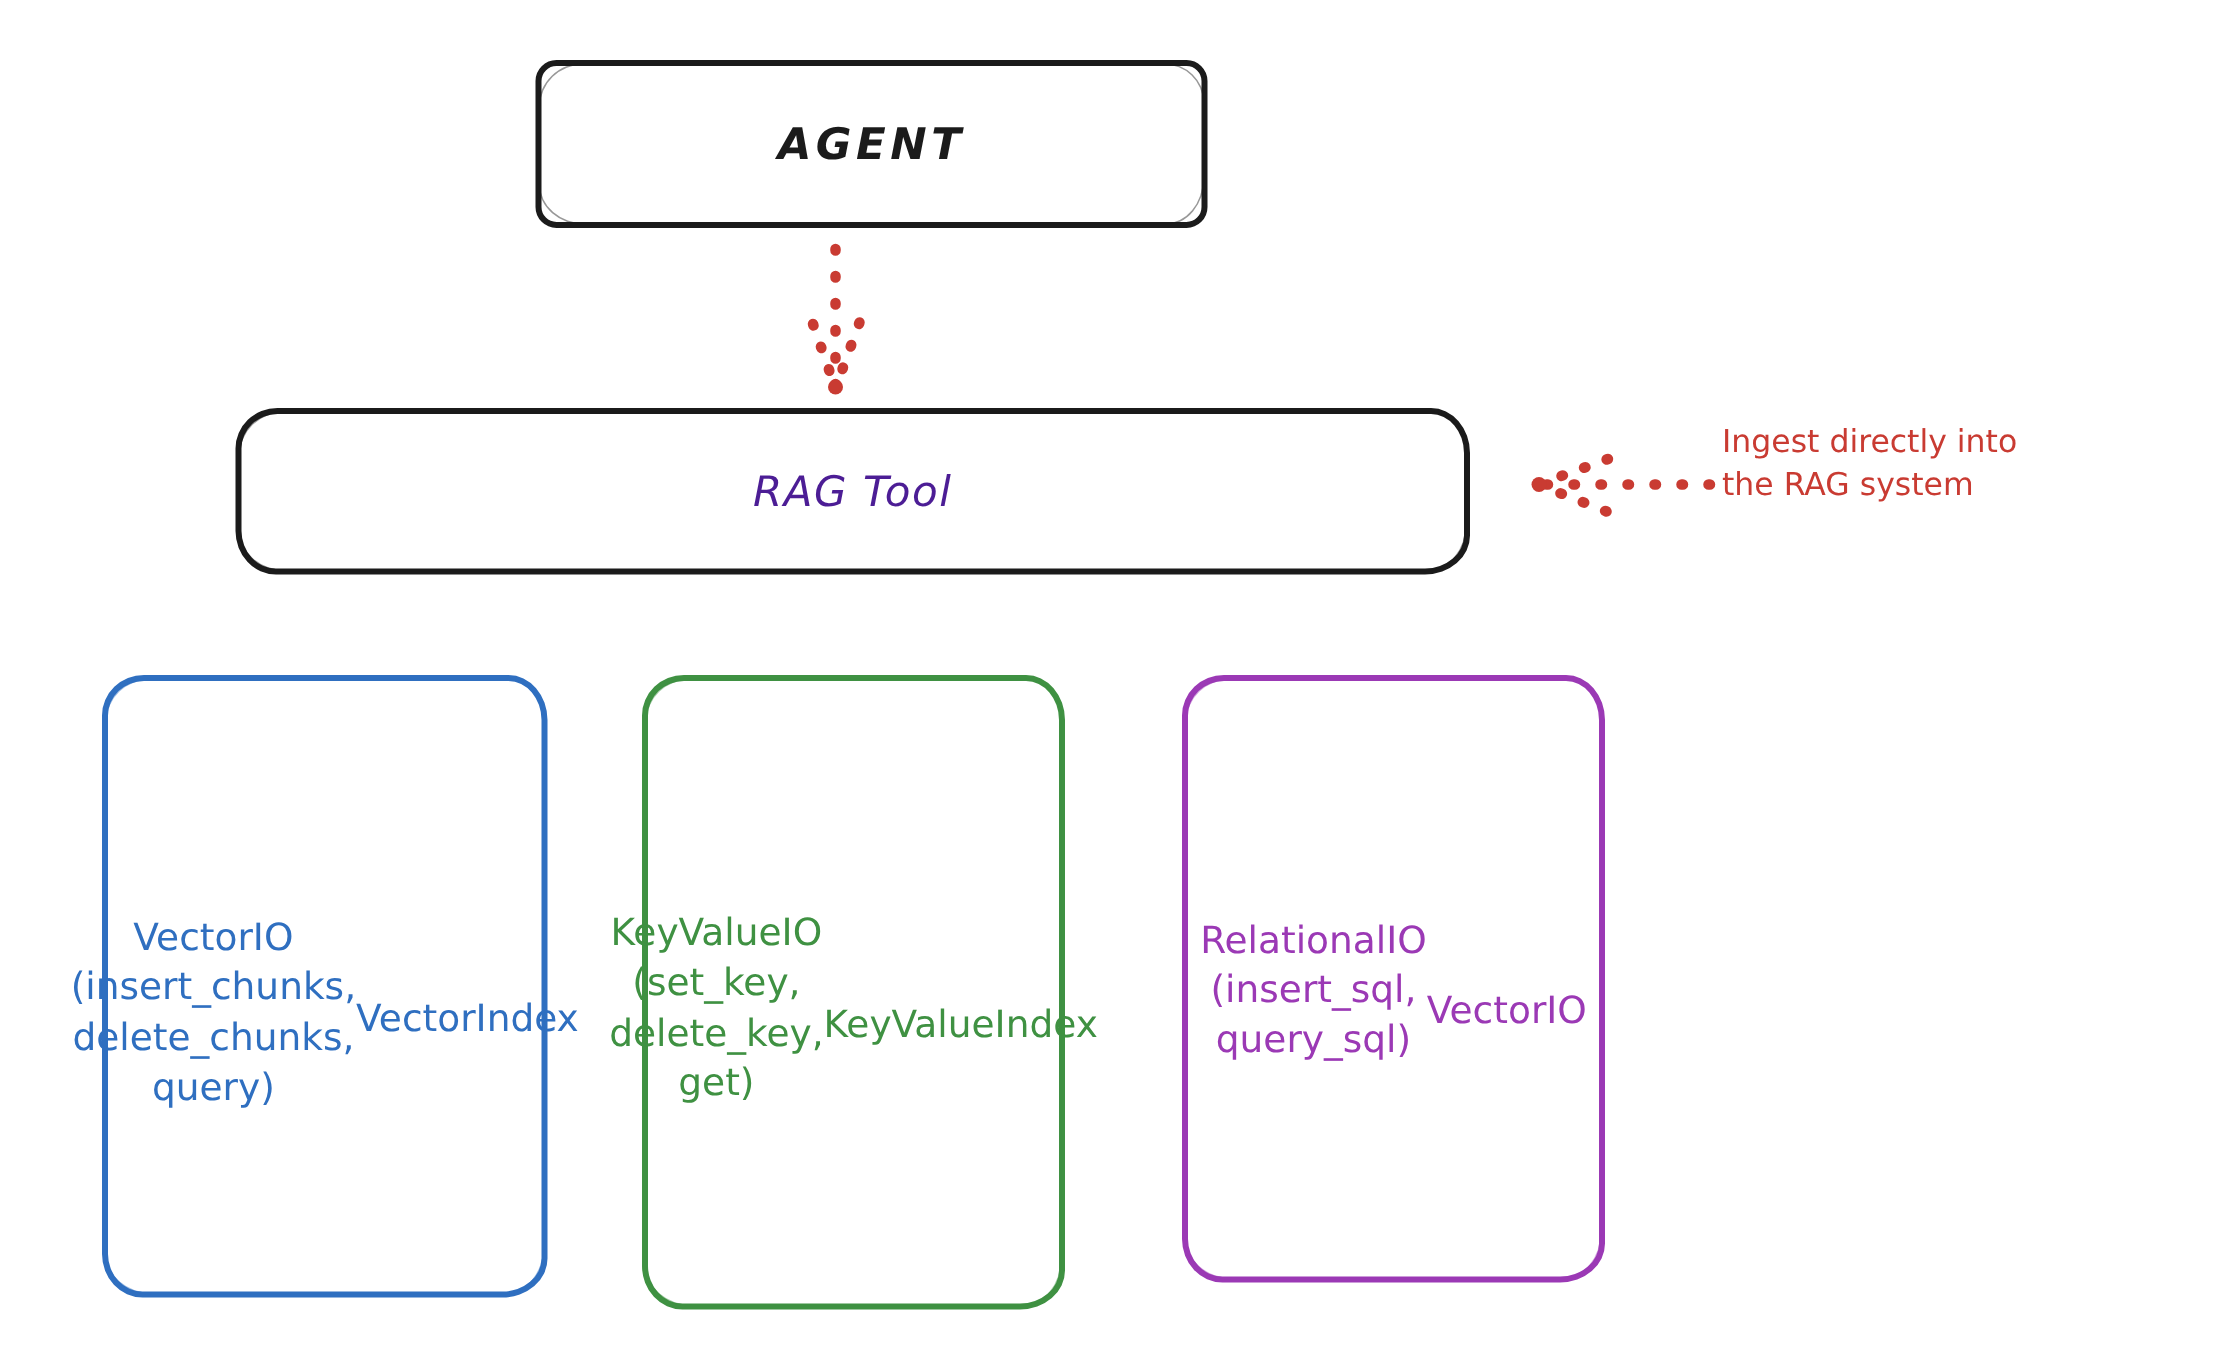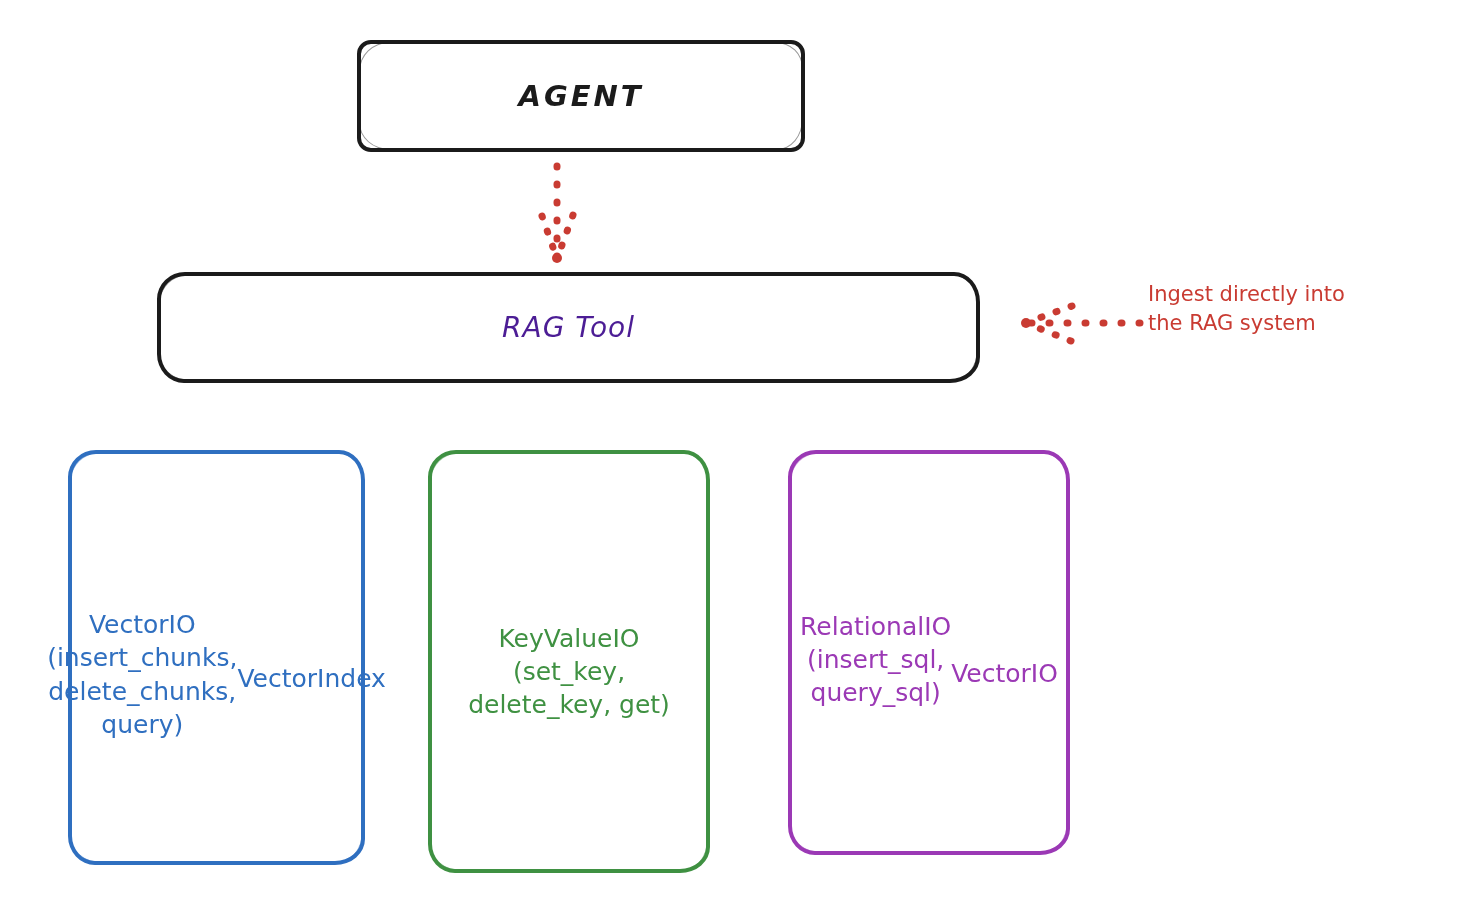--- a/index.html
+++ b/index.html
@@ -171,20 +171,21 @@
 (insert_chunks,
 delete_chunks,
 query)</span>
     <span class="index-block">VectorIndex</span>
   </div>
 
   <div id="keyvalue-box" class="node sketch-box provider">
     <span class="title-block">KeyValueIO
 (set_key,
 delete_key, get)</span>
+    <span class="index-block">KeyValueIndex</span>
   </div>
 
   <div id="relational-box" class="node sketch-box provider">
     <span class="title-block">RelationalIO
 (insert_sql,
 query_sql)</span>
     <span class="index-block">VectorIO</span>
   </div>
 
   <div id="ingest-note">Ingest directly into

